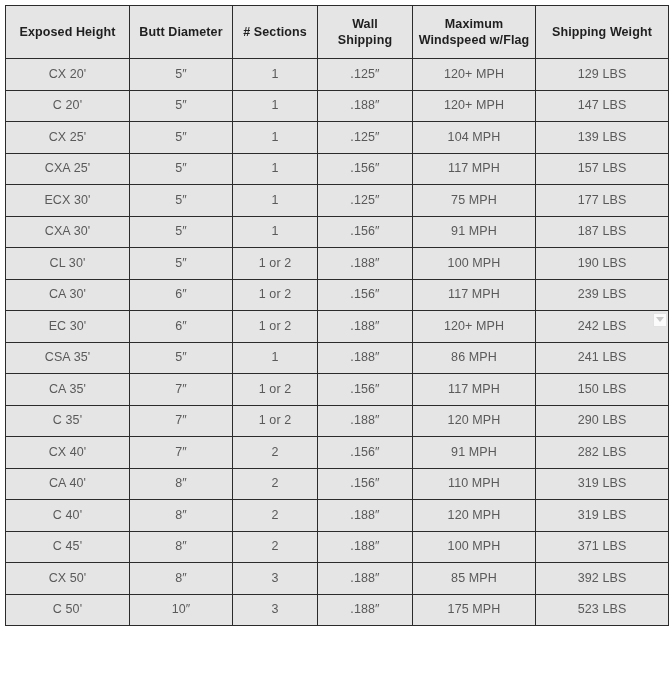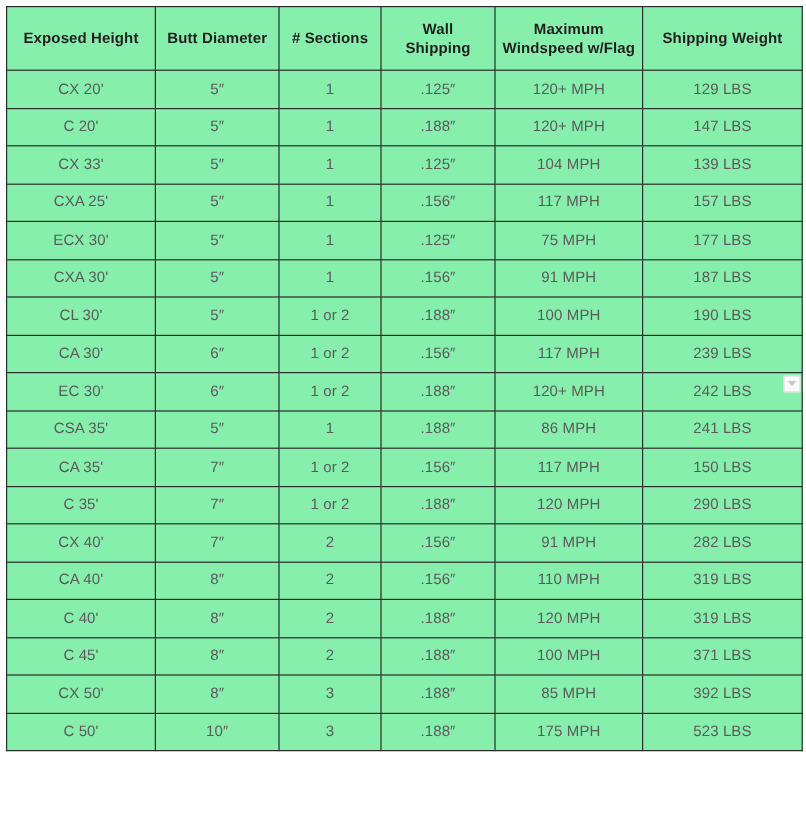--- a/index.html
+++ b/index.html
@@ -20,21 +20,21 @@
     left: 5px;
     top: 5px;
     width: 663px;
     height: 679px;
   }
 
   table.spec-table {
     border-collapse: collapse;
     width: 663px;
     table-layout: fixed;
-    background: #86efac;
+    background: #e5e5e5;
   }
 
   table.spec-table th,
   table.spec-table td {
     border: 1px solid #2b2b2b;
     text-align: center;
     vertical-align: middle;
     padding: 0 2px;
   }
 
@@ -114,21 +114,21 @@
         </tr>
         <tr>
           <td>C 20'</td>
           <td>5″</td>
           <td>1</td>
           <td>.188″</td>
           <td>120+ MPH</td>
           <td>147 LBS</td>
         </tr>
         <tr>
-          <td>CX 33'</td>
+          <td>CX 25'</td>
           <td>5″</td>
           <td>1</td>
           <td>.125″</td>
           <td>104 MPH</td>
           <td>139 LBS</td>
         </tr>
         <tr>
           <td>CXA 25'</td>
           <td>5″</td>
           <td>1</td>

